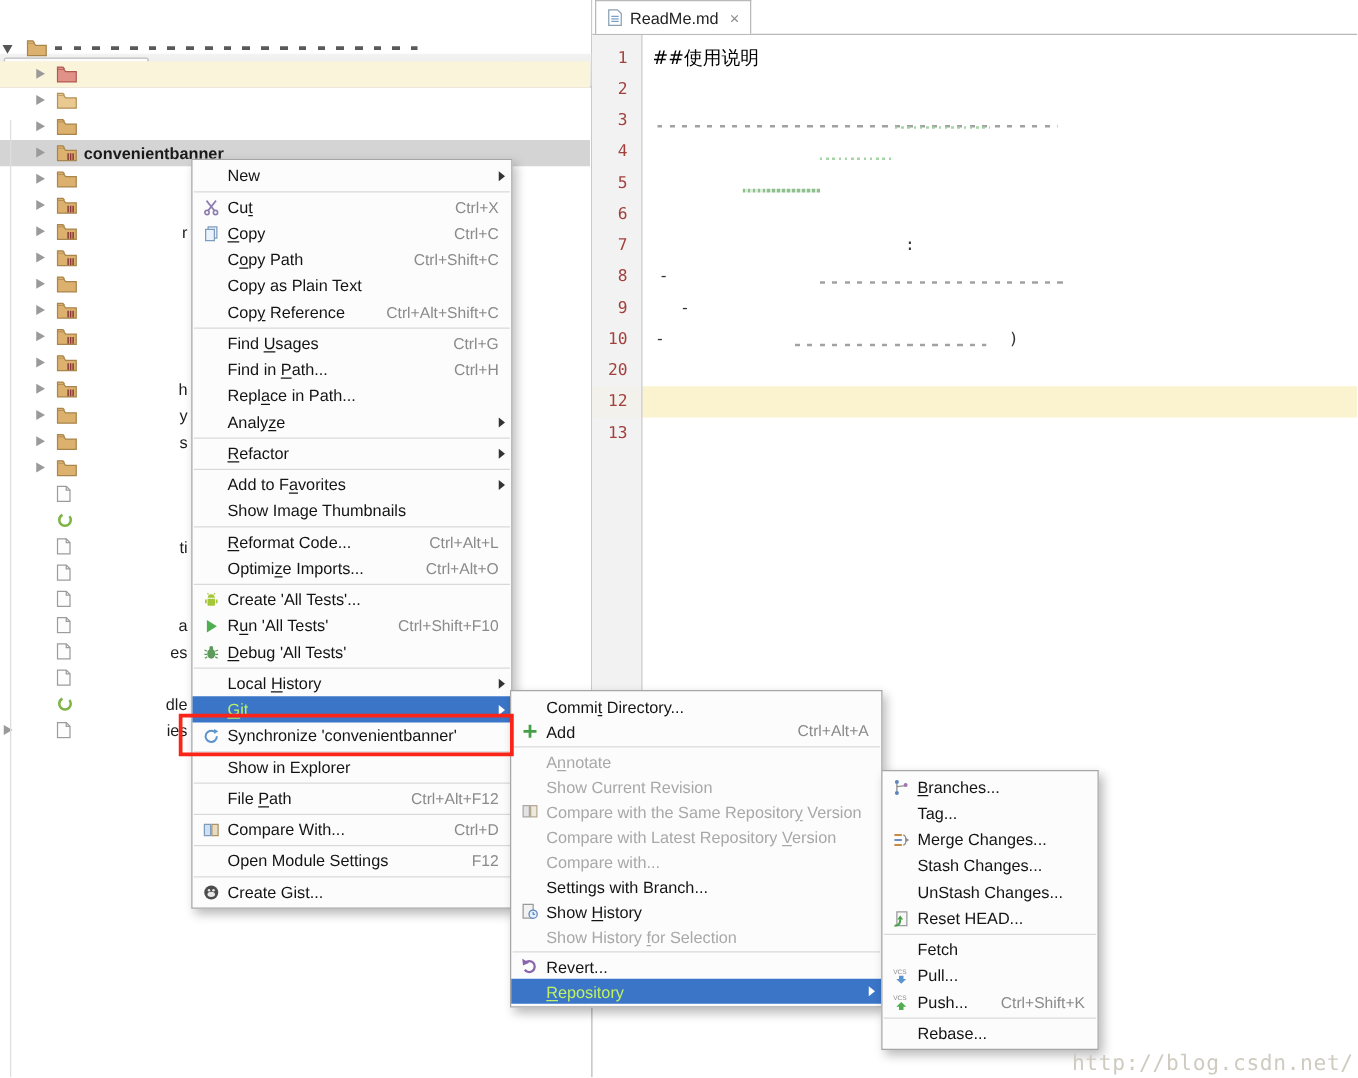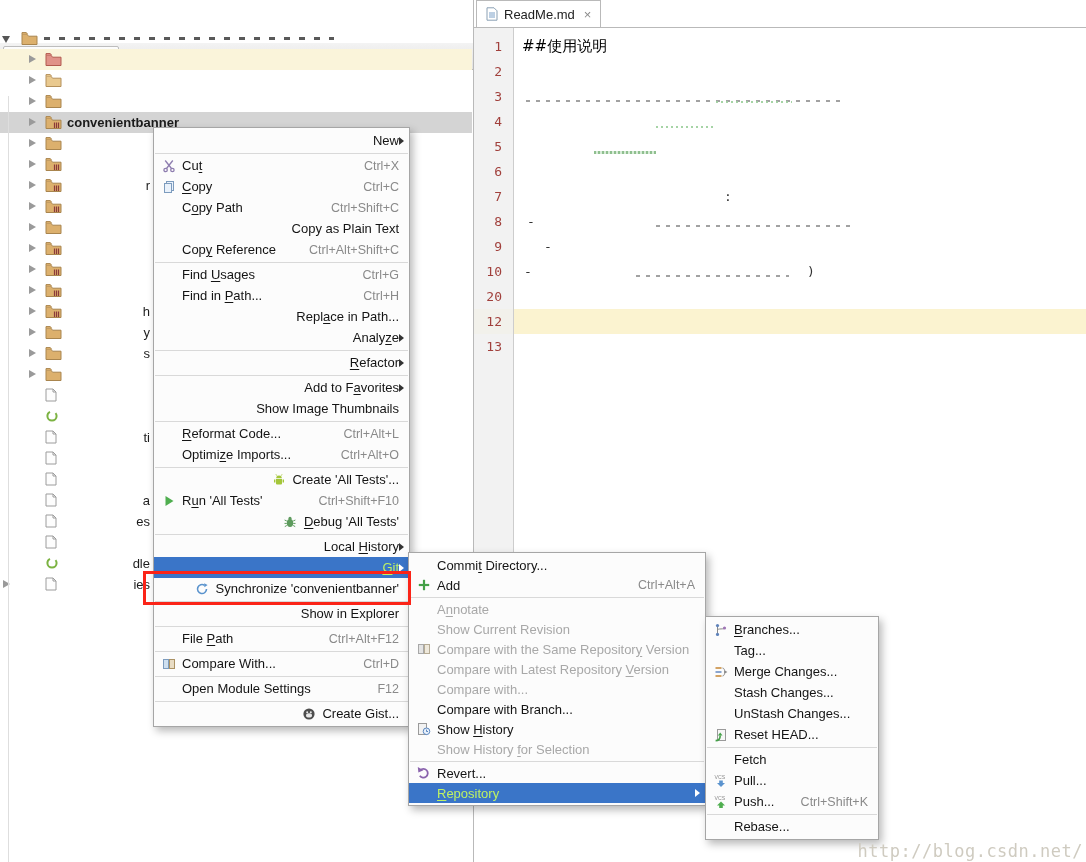--- a/index.html
+++ b/index.html
@@ -73,21 +73,21 @@
   .art-text { font-family:"DejaVu Sans Mono",monospace; font-size:13px; color:#333; line-height:19px; }
 
   
   .menu { position:absolute; background:#fcfcfc; border:1px solid #a6a6a6;
           box-shadow:3px 4px 8px rgba(0,0,0,.28); padding:2px 0; }
   #menu-main { left:153px; top:127px; width:257px; z-index:10; }
   #menu-git  { left:408px; top:552px; width:298px; z-index:12; }
   #menu-repo { left:705px; top:616px; width:174px; z-index:14; }
   .mi { display:flex; align-items:center; padding:0 10px 0 5px; font-size:13px; color:#141414;
         position:relative; white-space:nowrap; }
-  #menu-main .mi { height:21px;justify-content:flex-end; } #menu-git .mi { height:20px; } #menu-repo .mi { height:21px; }
+  #menu-main .mi { height:21px; } #menu-git .mi { height:20px; } #menu-repo .mi { height:21px; }
   .mic { width:19px; height:16px; margin-right:4px; flex:none; display:inline-flex;
          align-items:center; justify-content:center; }
   .mlbl u { text-underline-offset:2px; }
   .msc { margin-left:auto; padding-left:18px; color:#8a8a8a; font-size:12.5px; }
   .marrow { position:absolute; right:5px; top:50%; transform:translateY(-50%); width:0; height:0;
             border-left:5px solid #333; border-top:4px solid transparent; border-bottom:4px solid transparent; }
   .mi.sel { background:#3a75c8; color:#bef264; }
   .mi.sel .marrow { border-left-color:#fff; }
   .mi.dis { color:#a8a8a8; }
   .msep { height:1px; background:#d9d9d9; margin:1.5px 1px; }
@@ -751,21 +751,21 @@
       <div class="mi dis">
         <span class="mic"></span>
         <span class="mlbl">Compare with Latest Repository <u>V</u>ersion</span>
       </div>
       <div class="mi dis">
         <span class="mic"></span>
         <span class="mlbl">Compare with...</span>
       </div>
       <div class="mi">
         <span class="mic"></span>
-        <span class="mlbl">Compare with Branch...</span>
+        <span class="mlbl">Settings with Branch...</span>
       </div>
       <div class="mi">
         <span class="mic">
           <svg width="14" height="14" viewBox="0 0 14 14">
             <rect x="1.5" y="1.5" width="8" height="11" fill="#f2f2f2" stroke="#9a9a9a"></rect>
             <circle cx="9.5" cy="9.3" r="3.3" fill="#e8f0fa" stroke="#5a87c0"></circle>
             <g stroke="#5a87c0">
               <line x1="9.5" y1="7.6" x2="9.5" y2="9.5"></line>
               <line x1="9.5" y1="9.5" x2="11" y2="9.5"></line>
             </g>

